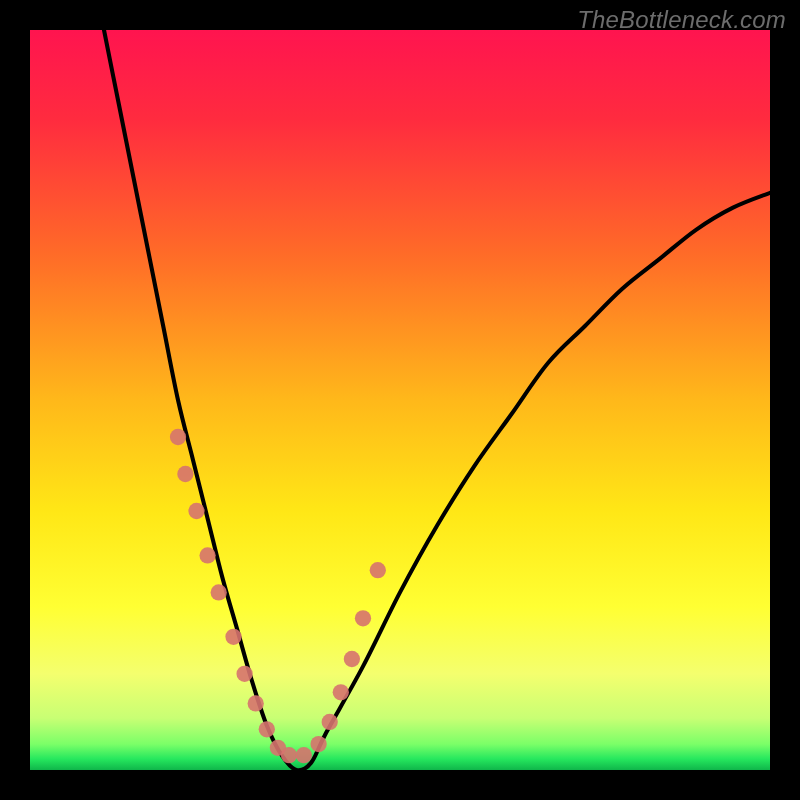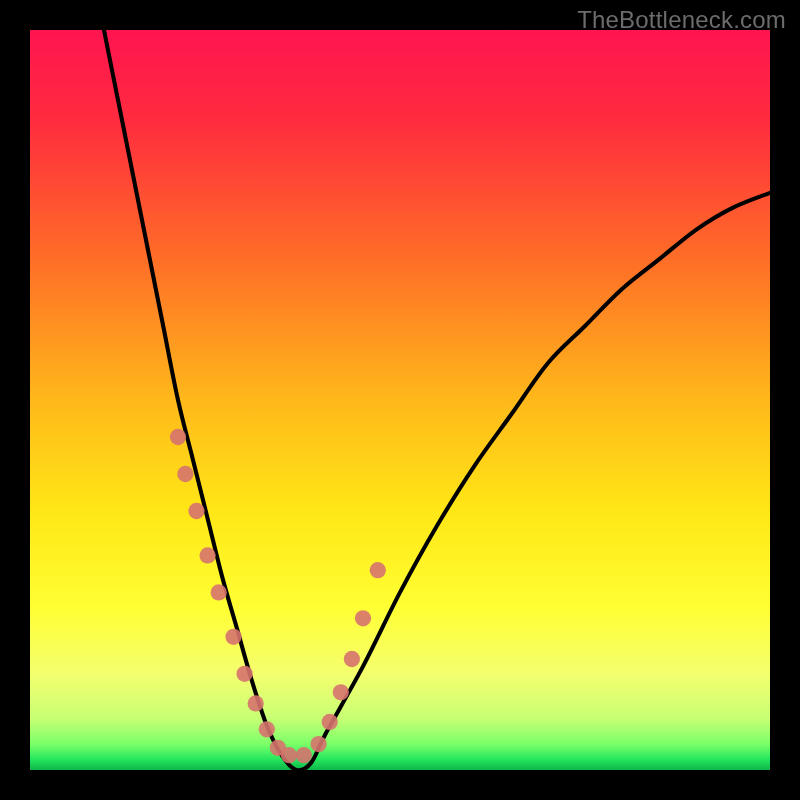--- a/index.html
+++ b/index.html
@@ -10,20 +10,21 @@
     overflow: hidden;
     background: #000;
     font-family: Arial, Helvetica, sans-serif;
   }
   .frame {
     position: absolute;
     top: 0; left: 0;
     width: 800px;
     height: 712px;
     background: #000;
+    font-style: italic;
   }
   .plot {
     position: absolute;
     top: 30px;
     left: 30px;
     width: 740px;
     height: 740px;
     overflow: hidden;
   }
   .gradient {

